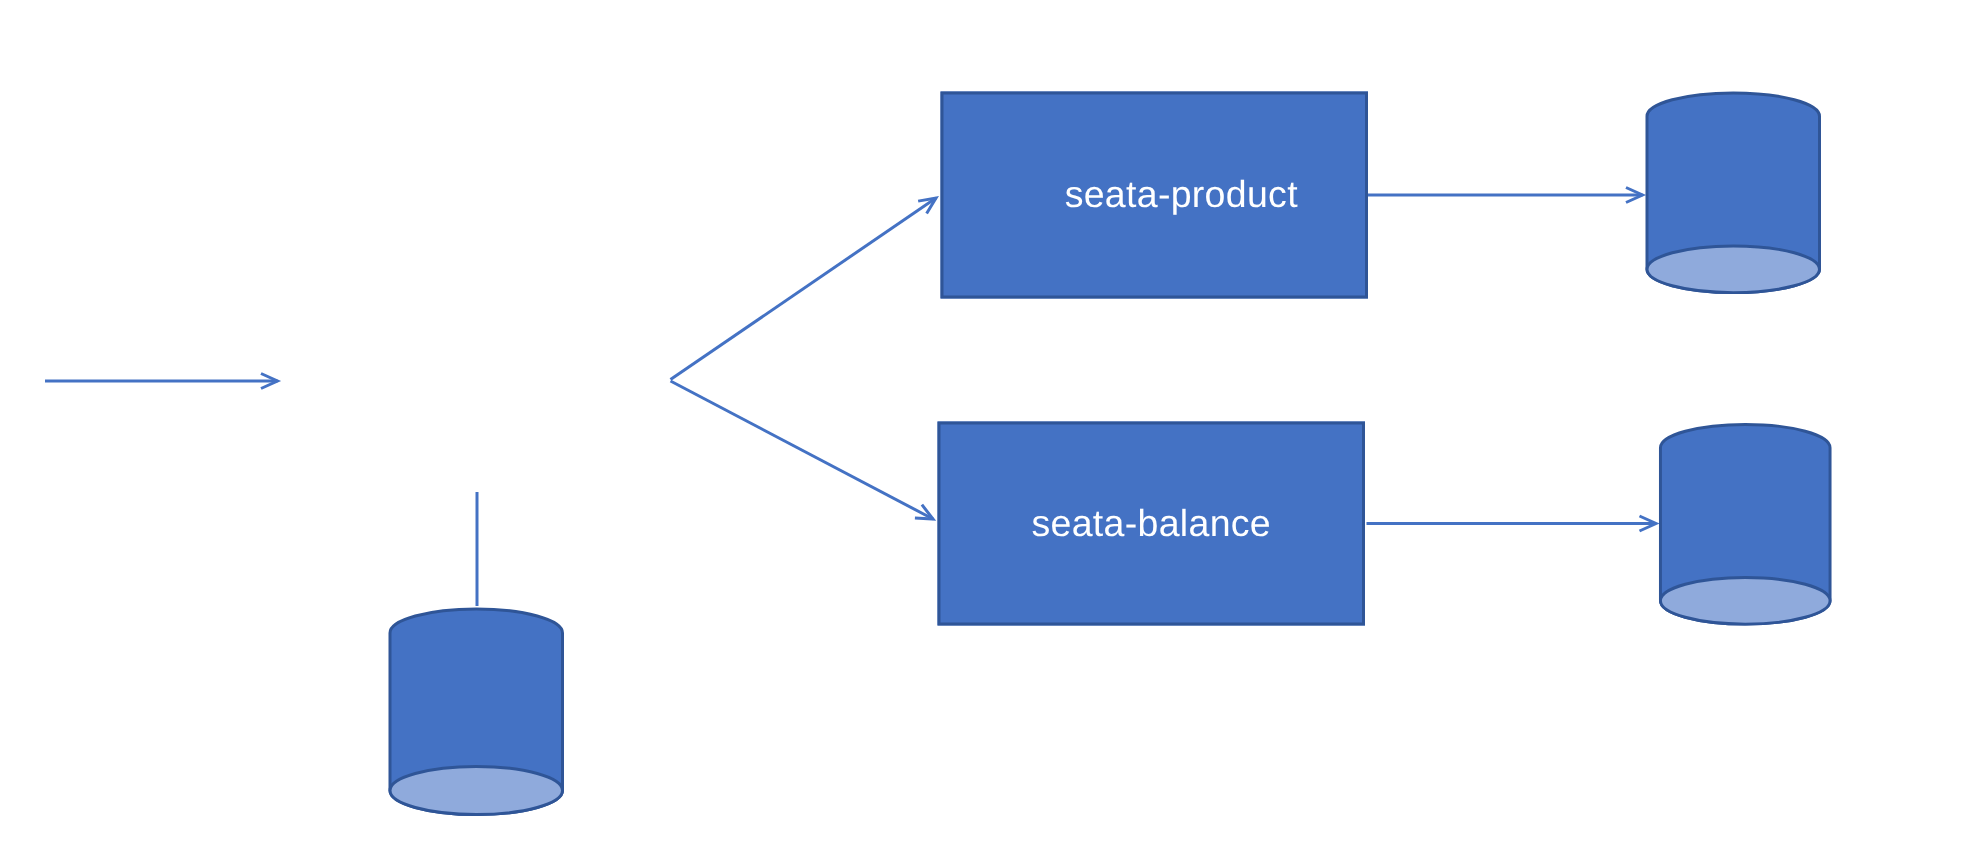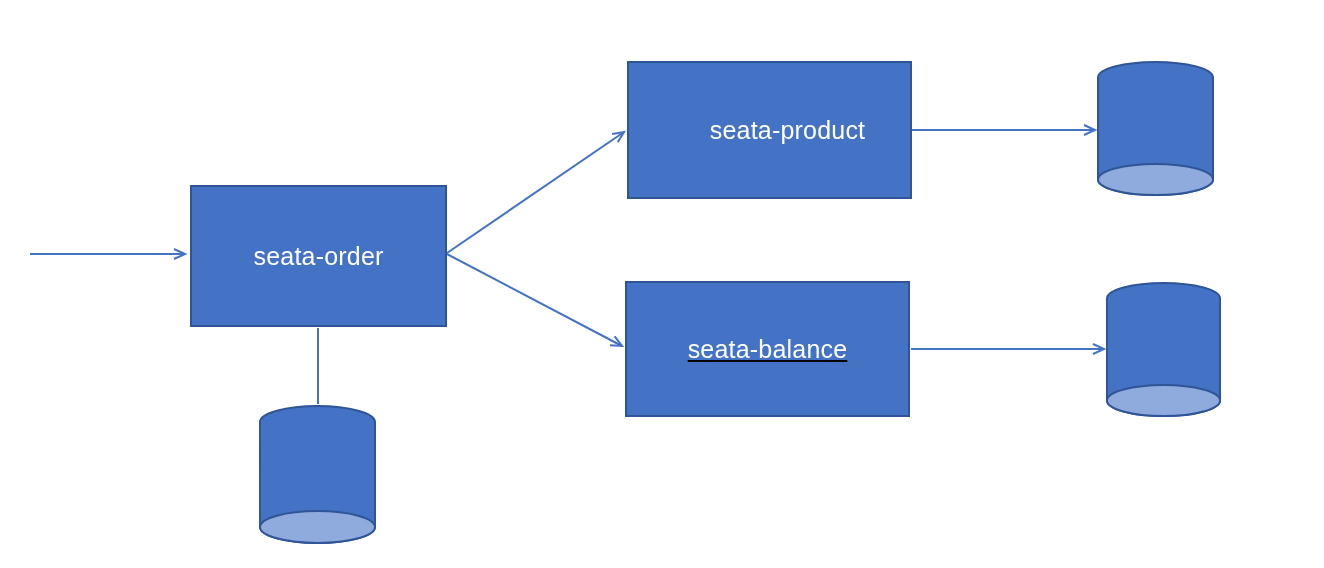--- a/index.html
+++ b/index.html
@@ -71,29 +71,26 @@
     </defs>
 
     <path class="edge" d="M30,254 L185,254" marker-end="url(#arrow-open)"></path>
     <path class="edge" d="M447,253 L624,132" marker-end="url(#arrow-open)"></path>
     <path class="edge" d="M447,254 L622,346" marker-end="url(#arrow-open)"></path>
     <path class="edge" d="M318,328 L318,404"></path>
     <path class="edge" d="M912,130 L1095,130" marker-end="url(#arrow-open)"></path>
     <path class="edge" d="M911,349 L1104,349" marker-end="url(#arrow-open)"></path>
   </svg>
 
-  <div class="node" style="left:190px; top:185px; width:257px; height:142px;">
-    <span class="node-label">seata-order</span>
-  </div>
 
   <div class="node" style="left:627px; top:61px; width:285px; height:138px;padding-left:36px;">
     <span class="node-label">seata-product</span>
   </div>
 
-  <div class="node" style="left:625px; top:281px; width:285px; height:136px;text-decoration:underline;">
+  <div class="node" style="left:625px; top:281px; width:285px; height:136px;">
     <span class="node-label">seata-balance</span>
   </div>
 
   <svg class="cylinder" style="left:258px; top:404px;" width="119" height="141" viewBox="-2 -2 119 141" xmlns="http://www.w3.org/2000/svg">
     <path class="cyl-body" d="M0,16 A57.5,16 0 0 1 115,16 L115,121 A57.5,16 0 0 1 0,121 Z"></path>
     <ellipse class="cyl-face" cx="57.5" cy="121" rx="57.5" ry="16"></ellipse>
   </svg>
 
   <svg class="cylinder" style="left:1096px; top:60px;" width="119" height="137" viewBox="-2 -2 119 141" preserveAspectRatio="none" xmlns="http://www.w3.org/2000/svg">
     <path class="cyl-body" d="M0,16 A57.5,16 0 0 1 115,16 L115,121 A57.5,16 0 0 1 0,121 Z"></path>

